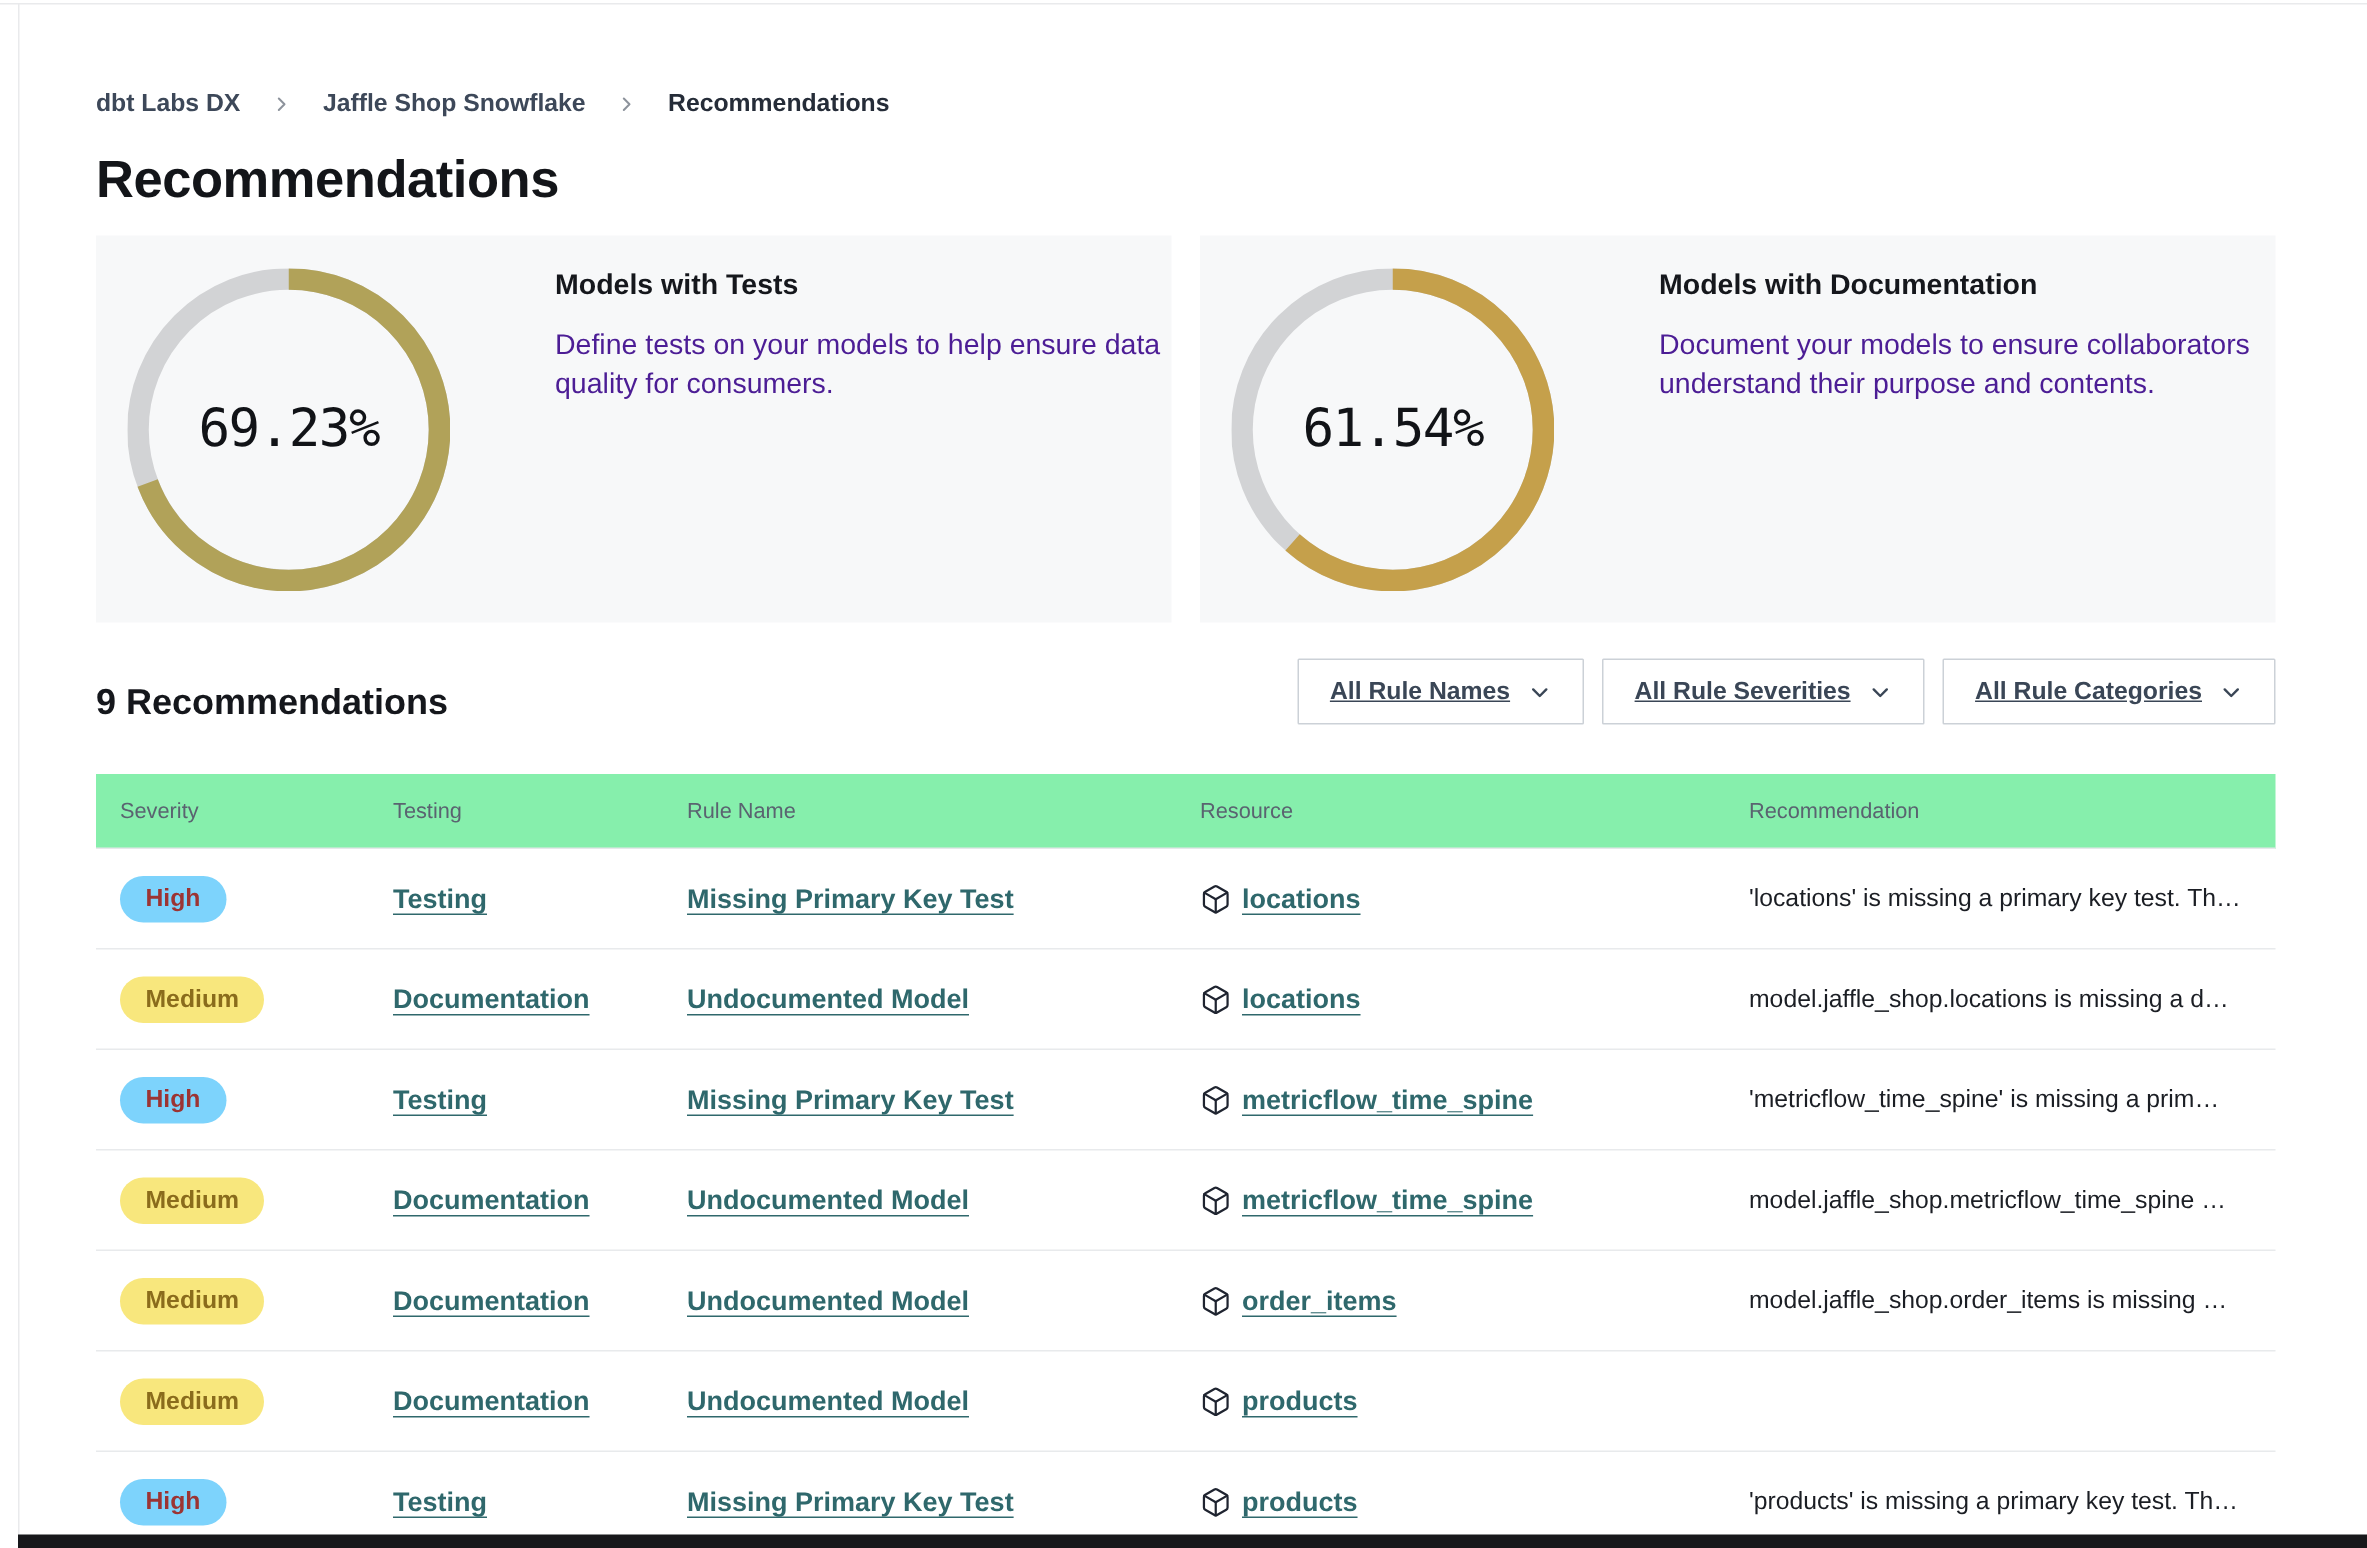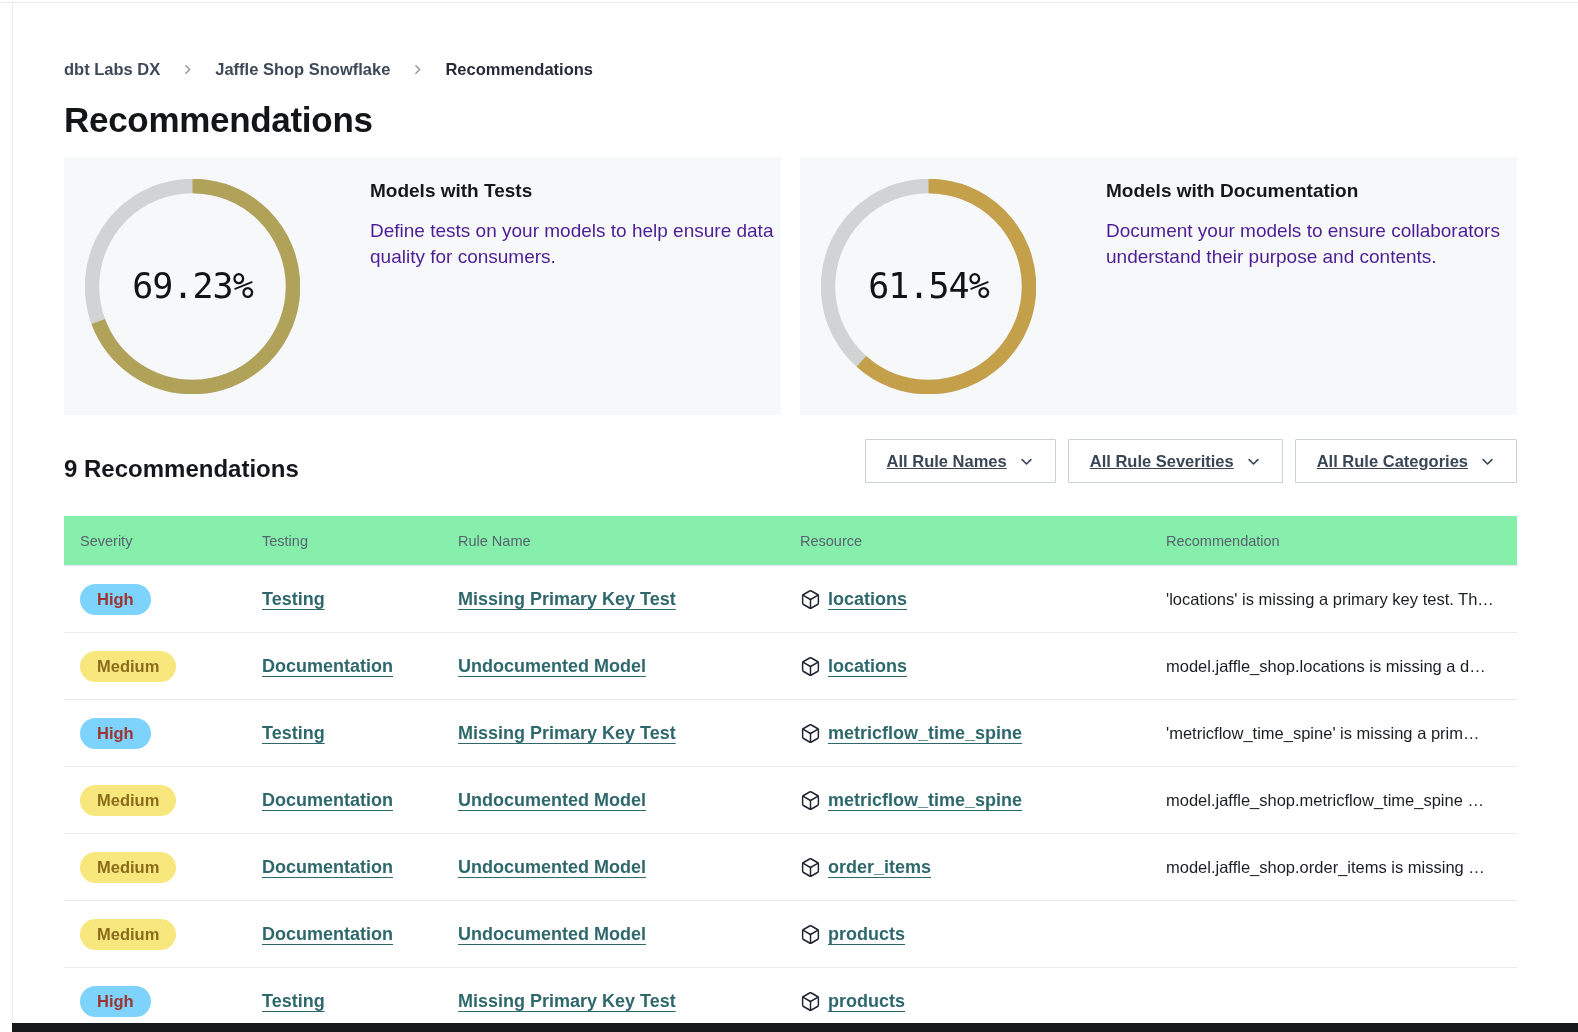--- a/index.html
+++ b/index.html
@@ -264,19 +264,20 @@
     <div><a class="tlink">Testing</a></div>
     <div><a class="tlink">Missing Primary Key Test</a></div>
     <div class="resource-cell">
       <svg class="cube-icon" viewBox="0 0 24 24" fill="none" stroke="currentColor" stroke-width="1.7" stroke-linecap="round" stroke-linejoin="round">
         <path d="M21 16V8a2 2 0 0 0-1-1.73l-7-4a2 2 0 0 0-2 0l-7 4A2 2 0 0 0 3 8v8a2 2 0 0 0 1 1.73l7 4a2 2 0 0 0 2 0l7-4A2 2 0 0 0 21 16z"></path>
         <polyline points="3.27 6.96 12 12.01 20.73 6.96"></polyline>
         <line x1="12" y1="22.08" x2="12" y2="12"></line>
       </svg>
       <a class="tlink">products</a>
     </div>
+    <div class="rec-text">'products' is missing a primary key test. Th…</div>
   </div>
 </div>
   </div>
 
 </div>
 
 <div class="bottom-strip"></div>
 
 </body></html>

